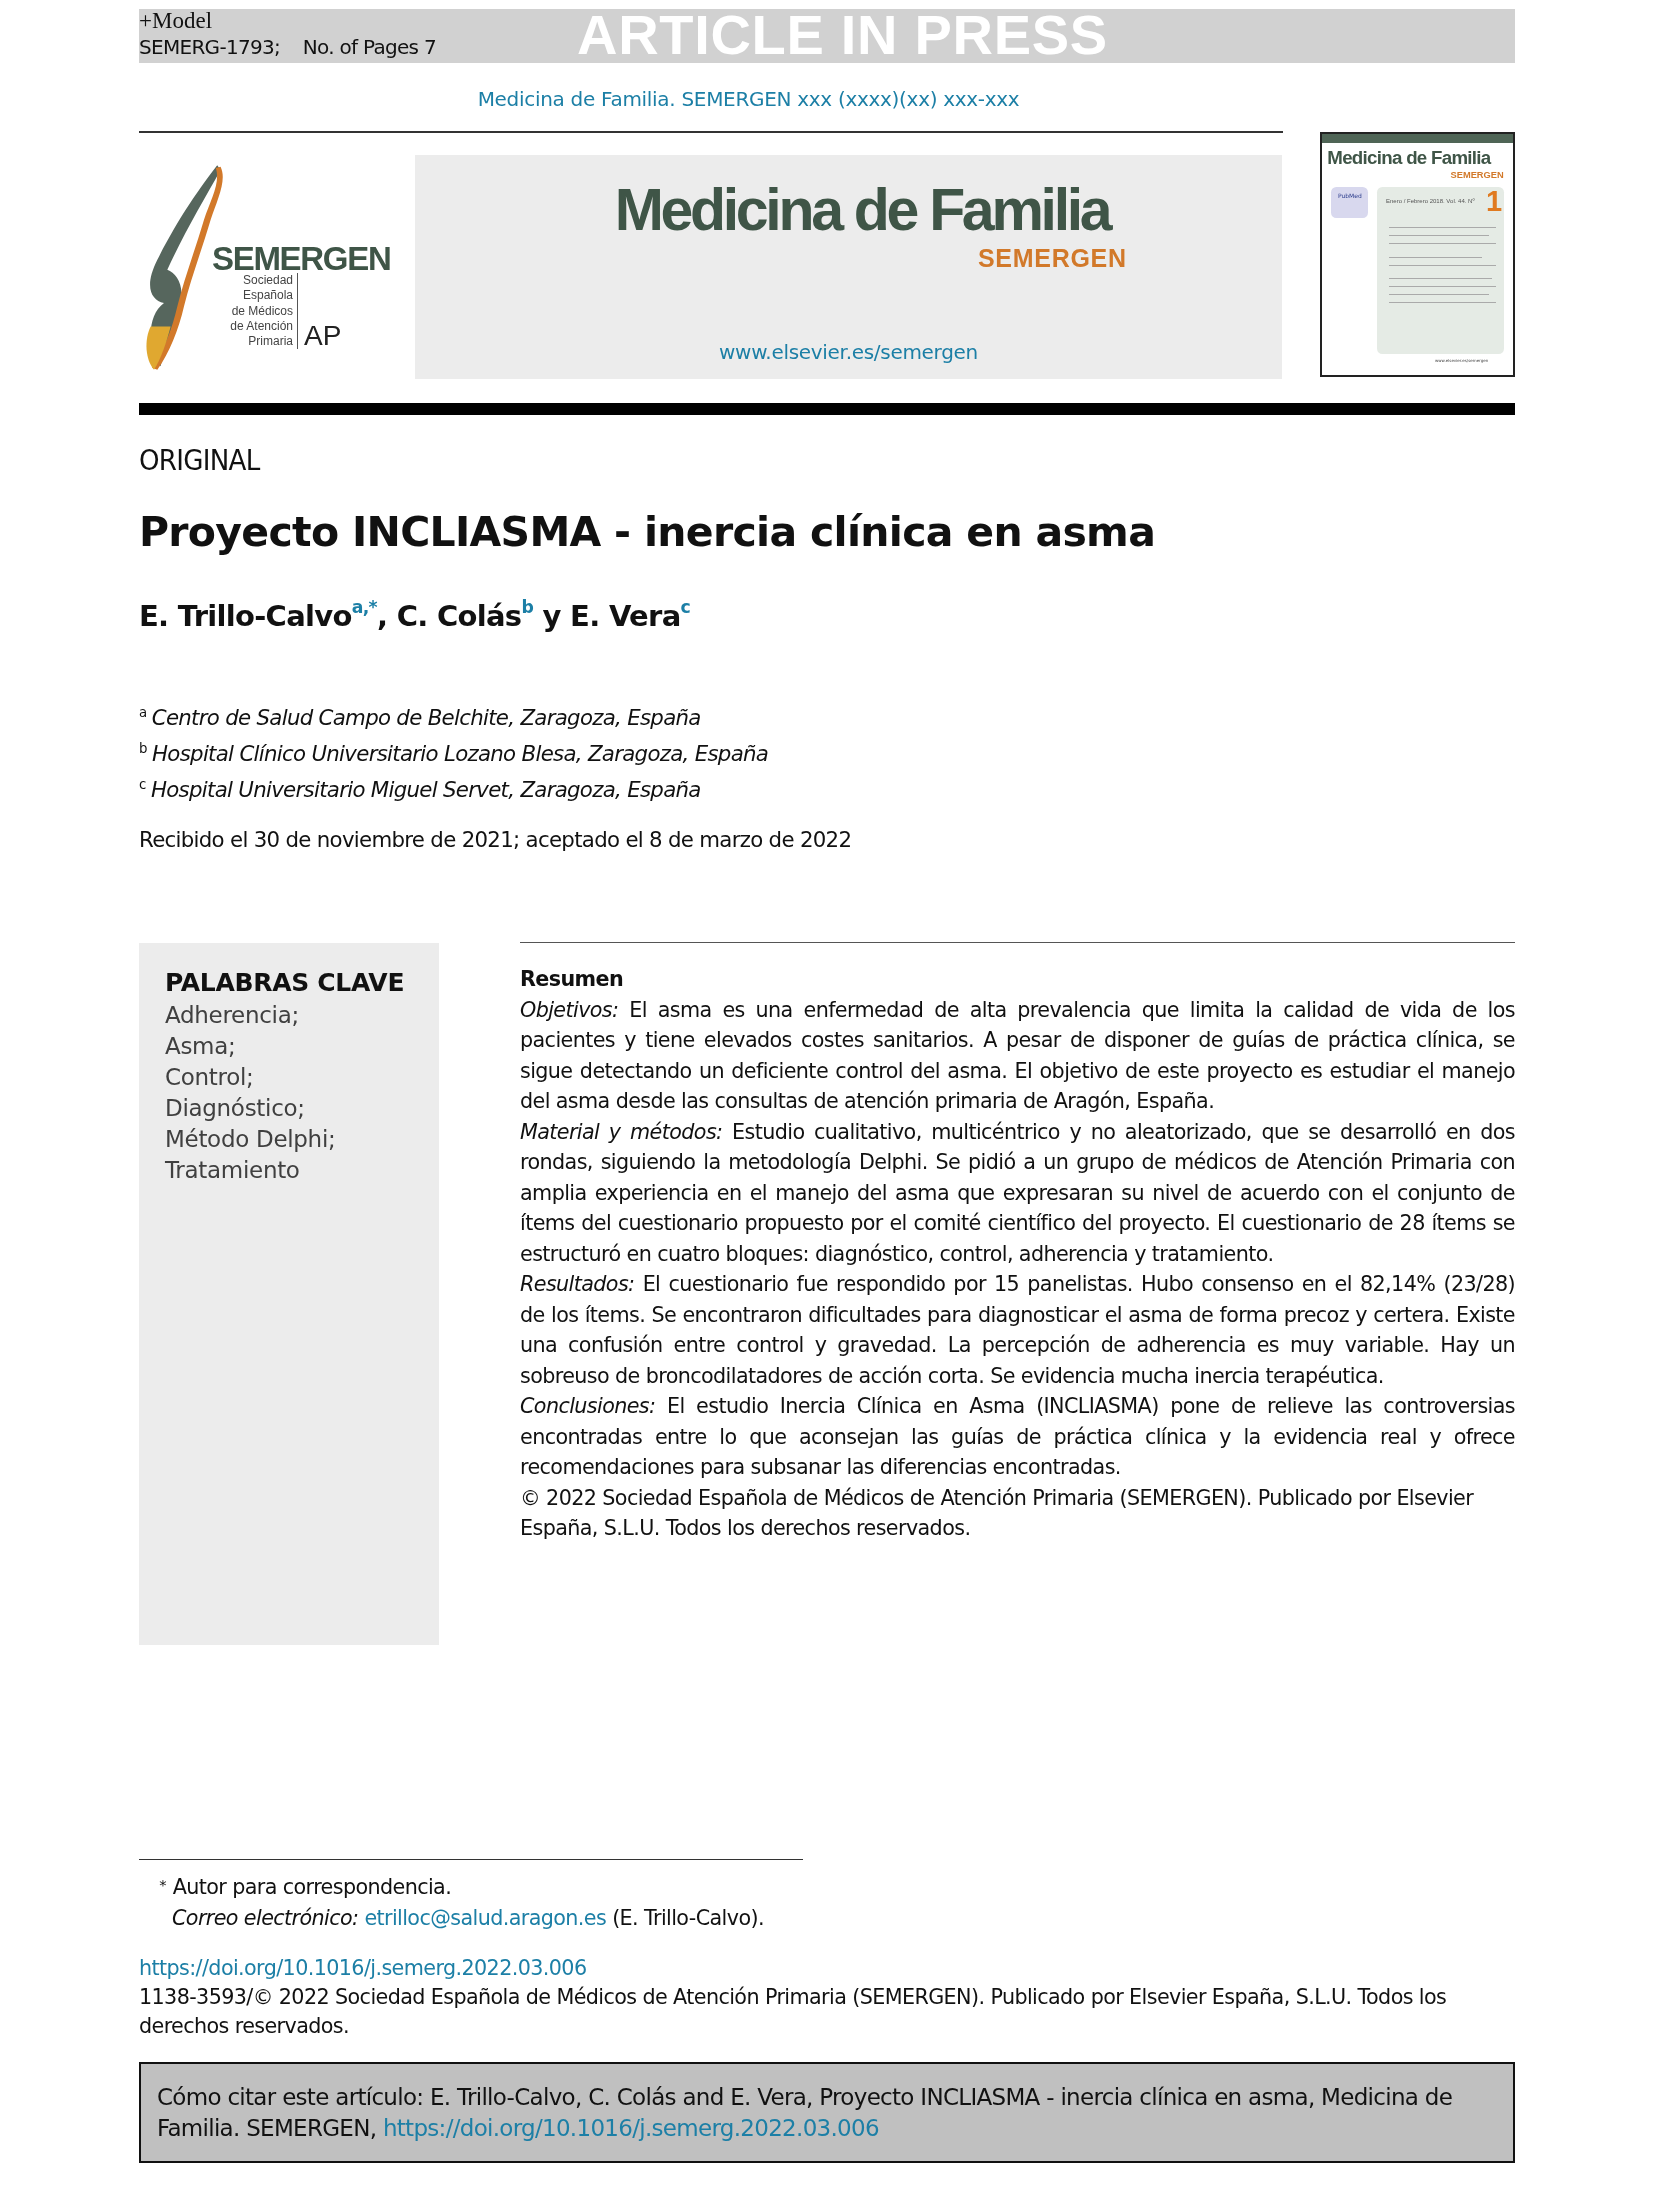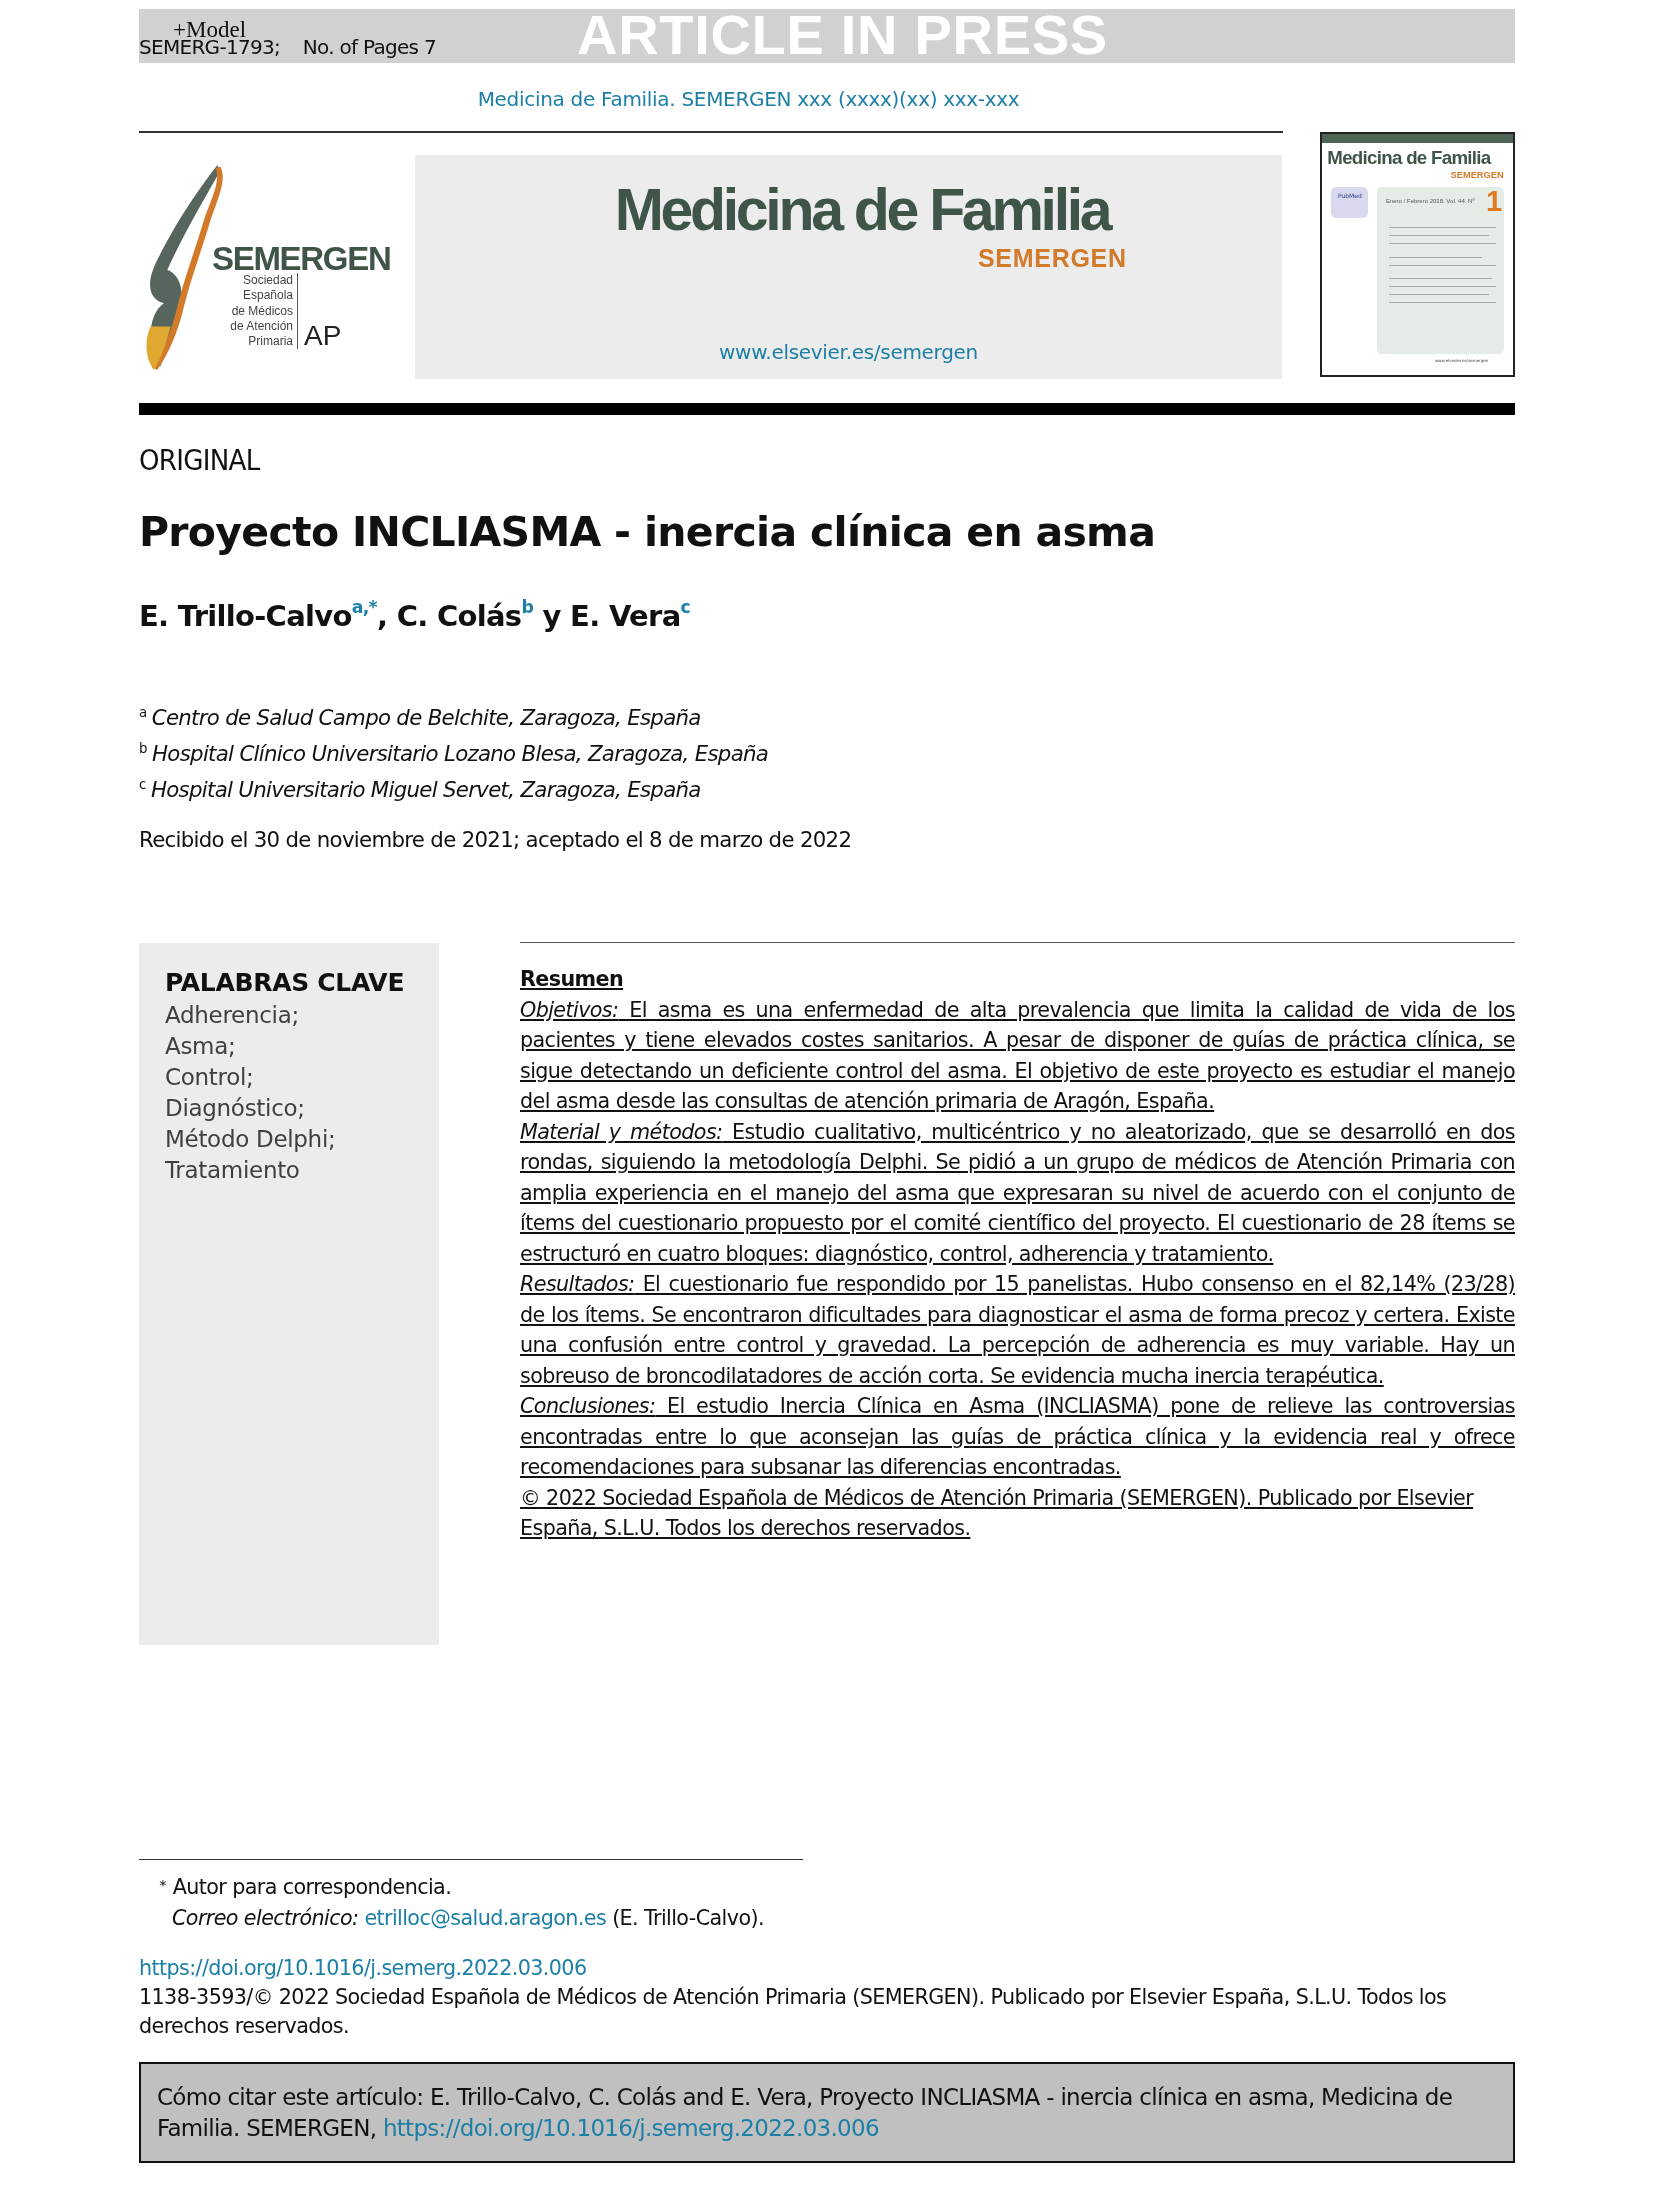--- a/index.html
+++ b/index.html
@@ -2,21 +2,21 @@
 <html style="font-size:10.7px"><head>
 <meta charset="utf-8">
 <style>
   html, body { margin:0; padding:0; background:#ffffff; }
   body { width:1654px; height:2205px; position:relative; overflow:hidden;
          font-family:"DejaVu Sans", sans-serif; color:#111; }
   .abs { position:absolute; }
 
   
   .aip-bar { left:139px; top:9.3px; width:1376px; height:54px; background:#d1d1d1; }
-  .aip-model { left:139px; top:18px; font-family:"Liberation Serif", serif; font-size:23px; line-height:24px; color:#111;margin-left:34px; }
+  .aip-model { left:139px; top:9px; font-family:"Liberation Serif", serif; font-size:23px; line-height:24px; color:#111; }
   .aip-id { left:139px; top:35px; font-family:"DejaVu Sans", sans-serif; font-size:20px; line-height:24px; color:#111; letter-spacing:-0.7px; }
   .aip-text { left:577px; top:5.3px; font-family:"Liberation Sans", sans-serif; font-weight:bold; font-size:56px; line-height:60px; color:#ffffff; letter-spacing:0.7px; }
 
   .journal-ref { left:0; width:1624px; top:87px; text-align:center; padding-right:140px; box-sizing:border-box;
                  font-size:20px; color:#1c7fa6; letter-spacing:-0.3px;padding-left:13px; }
   .rule-top { left:139px; top:131px; width:1144px; height:2px; background:#333; }
 
   
   .logo { left:137px; top:160px; width:247px; height:213px; }
   
@@ -48,21 +48,21 @@
   .affils { left:139px; top:697px; font-size:21.3px; line-height:31px; font-style:italic; color:#111; letter-spacing:-0.7px; }
   .affils .mk { font-style:normal; font-size:13.3px; vertical-align:8px; margin-right:5.3px; }
   .received { left:139px; top:827px; font-size:21.3px; color:#111; letter-spacing:-0.7px; }
 
   
   .kw-box { left:139px; top:943px; width:300px; height:702px; background:#ececec; }
   .kw-head { left:165px; top:968px; font-size:25px; font-weight:bold; color:#111; letter-spacing:-0.3px; }
   .kw-list { left:165px; top:1000px; font-size:23px; line-height:31px; color:#404040; letter-spacing:-0.3px; }
 
   .rule-abs { left:520px; top:942px; width:995px; height:1.3px; background:#555; }
-  .abstract { left:520px; top:964px; width:995px; font-size:20.7px; line-height:30.5px; color:#111; text-align:justify; letter-spacing:-0.6px;text-decoration:underline; }
+  .abstract { left:520px; top:964px; width:995px; font-size:20.7px; line-height:30.5px; color:#111; text-align:justify; letter-spacing:-0.6px; }
   .abstract .hd { font-weight:bold; display:block; }
   .abstract p { margin:0; }
   .abstract i { font-style:italic; }
 
   
   .rule-foot { left:139px; top:1859px; width:664px; height:1.3px; background:#333; }
   .fn { left:139px; top:1869px; font-size:20.7px; line-height:31px; color:#111; letter-spacing:-0.6px; }
   .fn .star { display:inline-block; width:27px; text-align:right; padding-right:6.7px; font-size:14.7px; vertical-align:4px; }
   .fn .indent { padding-left:33px; }
   .link { color:#1c7fa6; }

